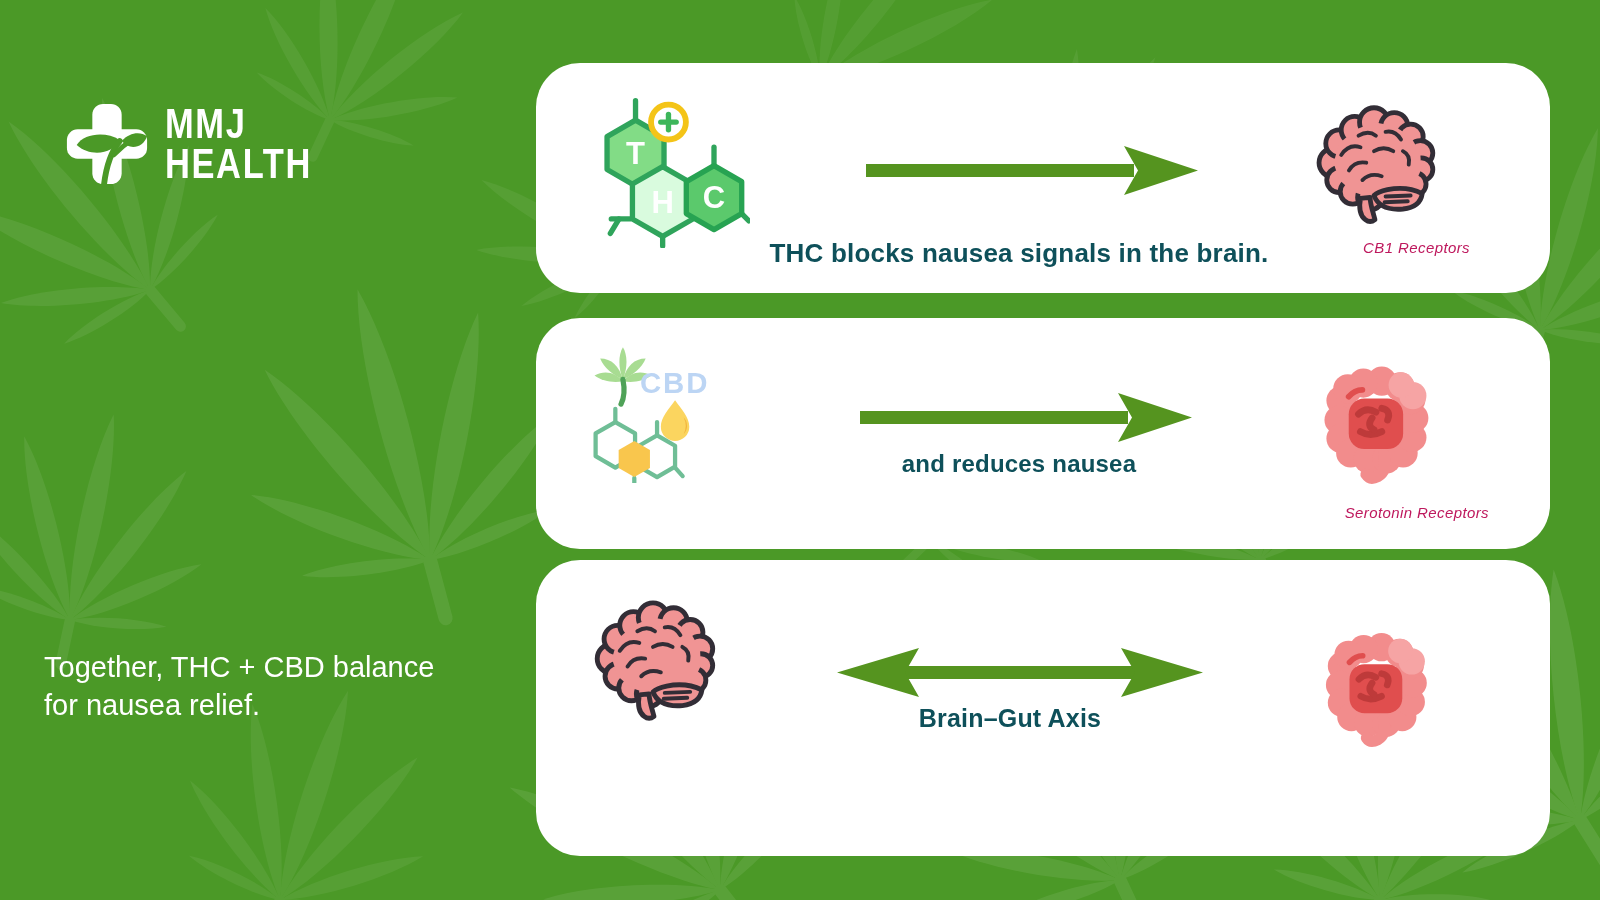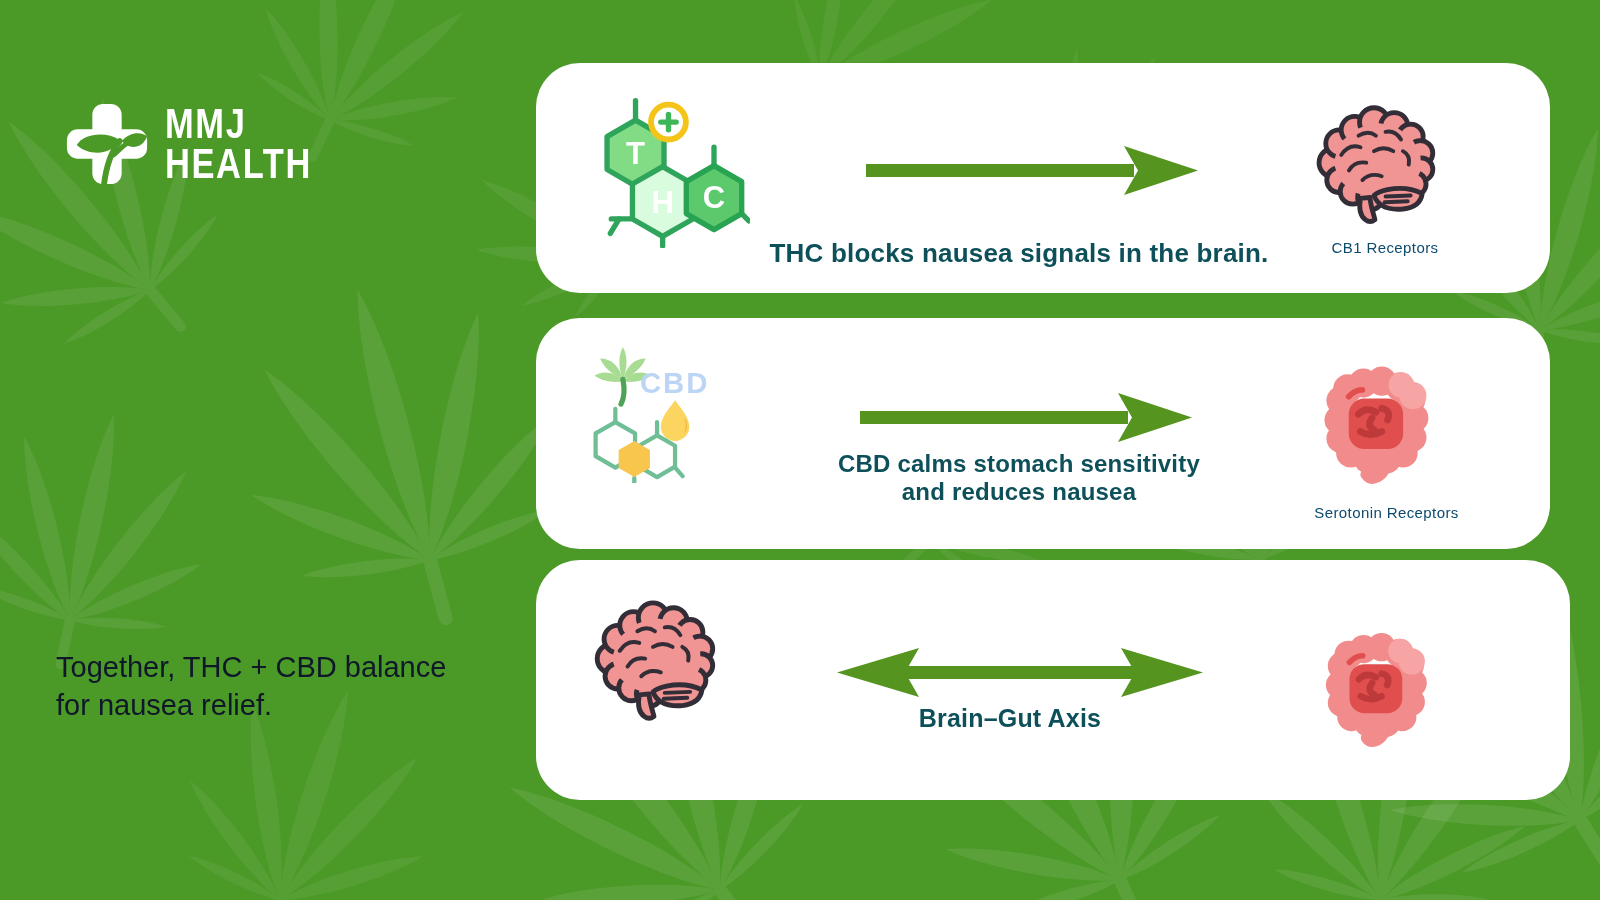--- a/index.html
+++ b/index.html
@@ -3,36 +3,36 @@
 <meta charset="utf-8">
 <style>
   html,body{margin:0;padding:0;background:#2f6b17;}
   .canvas{position:relative;width:1600px;height:900px;overflow:hidden;
     background:#4B9927;font-family:"Liberation Sans",sans-serif;}
   .bg-pattern{position:absolute;inset:0;z-index:0;}
   .card{position:absolute;left:536px;width:1014px;background:#ffffff;
     border-radius:44px;z-index:2;}
   #card-thc{top:63px;height:230px;}
   #card-cbd{top:318px;height:231px;}
-  #card-axis{top:560px;height:240px;padding-left:20px;}
+  #card-axis{top:560px;height:296px;}
   .abs{position:absolute;}
   .card-text{position:absolute;text-align:center;font-weight:700;
     color:#0E505A;letter-spacing:.2px;}
   #card-thc .card-text{left:233px;top:157px;width:500px;font-size:26px;margin-top:18px;}
   #card-cbd .card-text{left:233px;top:132px;width:500px;font-size:24px;line-height:28px;}
   #card-axis .card-text{left:224px;top:144px;width:500px;font-size:25px;}
-  .receptor-label{position:absolute;text-align:center;color:#0c4a6e;
-    font-size:15px;letter-spacing:.4px;}
+  .receptor-label{position:absolute;text-align:right;color:#be185d;
+    font-size:15px;letter-spacing:.4px;font-style:italic;}
   #card-thc .receptor-label{left:764px;top:176px;width:170px;}
   #card-cbd .receptor-label{left:748px;top:186px;width:205px;}
   .brand{position:absolute;left:63px;top:100px;z-index:2;display:flex;align-items:center;}
   .brand-text{color:#ffffff;font-weight:700;font-size:42px;line-height:40px;
     letter-spacing:2px;transform:scaleX(.82);transform-origin:left center;margin-left:14px;}
-  .summary{position:absolute;left:56px;top:648px;width:470px;z-index:2;
-    color:#0f172a;font-size:29px;line-height:38px;font-weight:400;}
+  .summary{position:absolute;left:44px;top:648px;width:470px;z-index:2;
+    color:#ffffff;font-size:29px;line-height:38px;font-weight:400;}
   svg{display:block;}
 </style>
 </head>
 <body>
 
 <div class="canvas">
 
   <svg class="bg-pattern" width="1600" height="900" viewBox="0 0 1600 900">
     <defs>
       <g id="bgleaf" fill="#ffffff">
@@ -210,21 +210,20 @@
         <polygon points="76,95 95,106 95,128 76,139 57,128 57,106"></polygon>
       </g>
       <polygon points="52,101 68.5,110.5 68.5,129.5 52,139 35.5,129.5 35.5,110.5" fill="#F9C64D"></polygon>
     </svg>
 
     <svg class="abs" style="left:318px;top:71px" width="340" height="57" viewBox="0 0 340 57">
       <use href="#dart-arrow"></use>
     </svg>
 
     <div class="card-text">
-      <div>CBD calms stomach sensitivity</div>
       <div>and reduces nausea</div>
     </div>
 
     <svg class="abs" style="left:770px;top:28px" width="136" height="146" viewBox="0 0 140 150">
       <use href="#intestines"></use>
     </svg>
     <div class="receptor-label">Serotonin Receptors</div>
   </div>
 
   <div class="card" id="card-axis">

